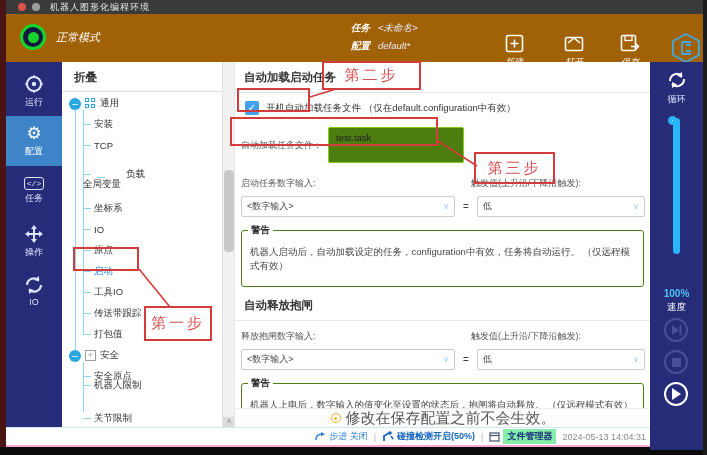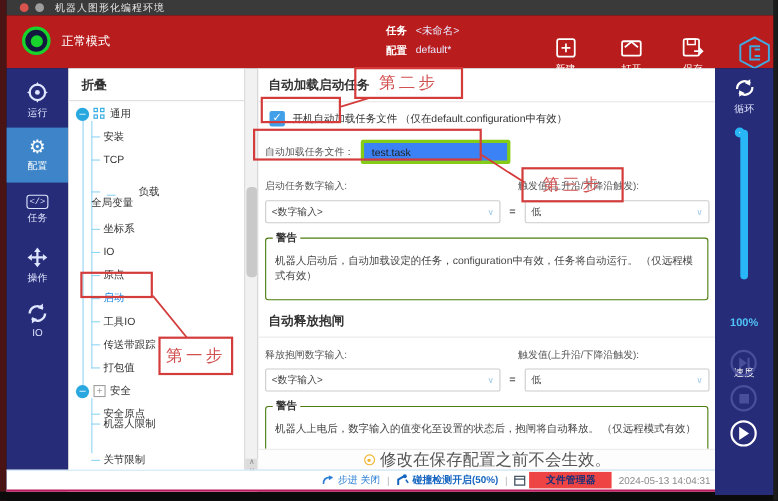--- a/index.html
+++ b/index.html
@@ -13,21 +13,21 @@
 
   
   #titlebar { position:absolute; left:6px; top:0; width:697px; height:14px; background:#3a3a3a;
     display:flex; align-items:center; }
   .winbtn { width:8px; height:8px; border-radius:50%; margin-left:6px; }
   .winbtn.close { background:#d9534f; margin-left:12px; }
   .winbtn.min { background:#9e9e9e; }
   #window-title { color:#e8e8e8; font-size:9px; margin-left:10px; letter-spacing:1px; }
 
   
-  #header { position:absolute; left:6px; top:14px; width:697px; height:48px; background:#b91c1c; }
+  #header { position:absolute; left:6px; top:14px; width:697px; height:48px; background:#a16207;font-style:italic; }
   #mode { position:absolute; left:14px; top:10px; display:flex; align-items:center; gap:10px; }
   #mode-icon { width:26px; height:26px; border-radius:50%; border:3px solid #17d32c;
     display:flex; align-items:center; justify-content:center; background:#14173f; }
   #mode-icon i { width:11px; height:11px; border-radius:50%; background:#17d32c; display:block; }
   #mode-label { color:#fff; font-size:11px; }
   .hdr-kv { position:absolute; left:345px; color:#fff; font-size:9.5px; display:flex; gap:8px; }
   .hdr-kv .k { font-weight:bold; }
   .hdr-kv .v { font-weight:normal; color:#e8eaff; }
   .hdr-btn { position:absolute; top:20px; width:44px; display:flex; flex-direction:column;
     align-items:center; gap:3px; color:#fff; font-size:9px; cursor:pointer; }
@@ -79,22 +79,22 @@
   #main { position:absolute; left:234px; top:62px; width:416px; height:365px; background:#fff;
     border-left:1px solid #e6e6e6; }
   .sec-title { font-size:11.5px; font-weight:bold; color:#333; padding:8px 0 7px 9px; }
   .divider { height:1px; background:#e8e8e8; }
   .cb-row { display:flex; align-items:center; gap:7px; padding:8px 0 0 10px; }
   #checkbox { width:14px; height:14px; background:#41a0e8; border-radius:2px; color:#fff;
     font-size:10px; line-height:14px; text-align:center; cursor:pointer; }
   .cb-label { font-size:9.5px; color:#333; }
   .file-row { display:flex; align-items:center; gap:6px; padding:12px 0 0 6px; }
   .frm-label { font-size:9px; color:#555; }
-  #file-input { width:136px; height:22px; border:3px solid #84cc16; border-radius:2px;
-    font-size:9.5px; color:#222; padding:0 7px; line-height:20px; background:#3b82f6; }
+  #file-input { width:136px; height:36px; border:1px solid #84cc16; border-radius:2px;
+    font-size:9.5px; color:#222; padding:0 7px; line-height:20px; background:#4d7c0f; }
   .lbl-row { display:flex; padding:14px 0 0 6px; }
   .lbl-row .l1 { width:230px; font-size:9px; color:#555; }
   .lbl-row .l2 { font-size:9px; color:#555; }
   .dd-row { display:flex; align-items:center; padding:6px 0 0 6px; gap:8px; }
   .dropdown { height:21px; border:1px solid #ccc; border-radius:2px; background:#fff;
     display:flex; align-items:center; justify-content:space-between; padding:0 5px;
     font-size:9px; color:#444; cursor:pointer; }
   .dropdown .chev { color:#9fc9e8; font-size:8px; }
   .dd1 { width:214px; } .dd2 { width:168px; }
   .eq { font-size:10px; color:#444; }
@@ -106,42 +106,42 @@
   #notice-bar { position:absolute; left:0; top:346px; width:416px; height:19px;
     border-top:1px solid #ececec; display:flex; align-items:center; justify-content:center;
     gap:5px; background:#fdfdfd; }
   #notice-icon { width:10px; height:10px; border:1.5px solid #f0b429; border-radius:50%;
     display:flex; align-items:center; justify-content:center; }
   #notice-icon i { width:3px; height:3px; background:#f0b429; border-radius:50%; display:block; }
   #notice-text { font-size:15px; color:#555; }
 
   
   #footer { position:absolute; left:6px; top:427px; width:644px; height:20px; background:#fff;
-    border-top:1px solid #cfe9f7; border-bottom:2px solid #be185d;
+    border-top:1px solid #cfe9f7; border-bottom:2px solid #f9a8d4;
     display:flex; align-items:center; justify-content:flex-end; gap:6px; padding-right:4px; }
   .ft-item { display:flex; align-items:center; gap:3px; font-size:9px; cursor:pointer; }
   .ft-blue { color:#2a7fd4; }
   .ft-bold { color:#1565c0; font-weight:bold; }
   .ft-sep { color:#b5b5b5; font-size:9px; }
-  #file-manager { background:#ef4444; color:#17307a; font-weight:bold; padding:1px 15px; }
+  #file-manager { background:#86efac; color:#17307a; font-weight:bold; padding:1px 4px; }
   #timestamp { color:#8a8a8a; font-size:9px; }
 
   
   #right-sidebar { position:absolute; left:650px; top:62px; width:53px; height:388px;
     background:#272c78; }
   #loop-block { position:absolute; left:0; top:8px; width:53px; display:flex;
     flex-direction:column; align-items:center; gap:3px; color:#dfe6ff; font-size:9px; }
   #speed-slider { position:absolute; left:23px; top:56px; width:7px; height:136px;
     background:#29b6f6; border-radius:4px; cursor:pointer; }
   #slider-knob { position:absolute; left:-5px; top:-2px; width:9px; height:9px;
     background:#fff; border:4px solid #29b6f6; border-radius:50%; }
   #speed-value { position:absolute; left:0; top:226px; width:53px; text-align:center;
     color:#4fc3f7; font-size:10px; font-weight:bold; }
   #speed-label { position:absolute; left:0; top:239px; width:53px; text-align:center;
-    color:#fff; font-size:9.5px;margin-top:32px; }
+    color:#fff; font-size:9.5px; }
   .circle-btn { position:absolute; left:14px; width:24px; height:24px; border-radius:50%;
     display:flex; align-items:center; justify-content:center; cursor:pointer; }
   .circle-btn.disabled { border:2px solid #4a4f9b; color:#4a4f9b; }
   .circle-btn.enabled { border:2px solid #ffffff; color:#ffffff; }
 
   
   .anno-box { position:absolute; border:2px solid #d43c3c; z-index:60; pointer-events:none;
     display:flex; align-items:center; justify-content:center; }
   .anno-text { color:#d25050; font-family:"Liberation Serif","DejaVu Serif",serif;
     font-size:15px; letter-spacing:3px; }
@@ -465,19 +465,19 @@
 <svg id="anno-lines" width="707" height="455">
   <line x1="336" y1="89" x2="310" y2="97" stroke="#d43c3c" stroke-width="1.6"></line>
   <line x1="438" y1="141" x2="477" y2="166" stroke="#d43c3c" stroke-width="1.6"></line>
   <line x1="139" y1="269" x2="170" y2="307" stroke="#d43c3c" stroke-width="1.6"></line>
 </svg>
 <div class="anno-box" style="left:322px; top:61px; width:99px; height:29px;">
   <span class="anno-text">第二步</span>
 </div>
 <div class="anno-box" style="left:237px; top:88px; width:73px; height:24px;"></div>
 <div class="anno-box" style="left:230px; top:117px; width:208px; height:29px;"></div>
-<div class="anno-box" style="left:474px; top:152px; width:93px; height:32px;justify-content:center;">
+<div class="anno-box" style="left:474px; top:152px; width:81px; height:32px;justify-content:center;">
   <span class="anno-text">第三步</span>
 </div>
 <div class="anno-box" style="left:73px; top:247px; width:66px; height:24px;"></div>
 <div class="anno-box" style="left:144px; top:306px; width:68px; height:35px;">
   <span class="anno-text">第一步</span>
 </div>
 
 </body></html>

